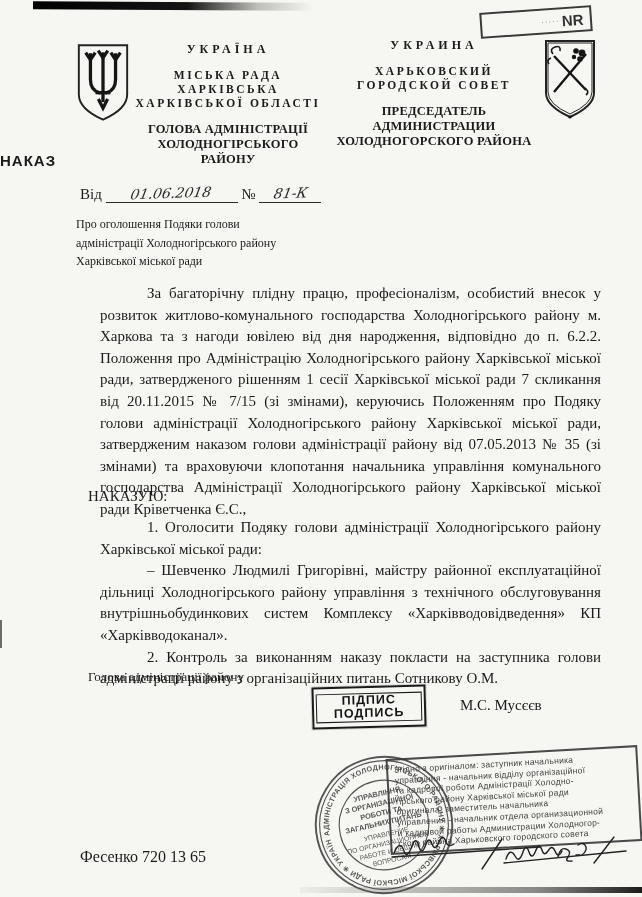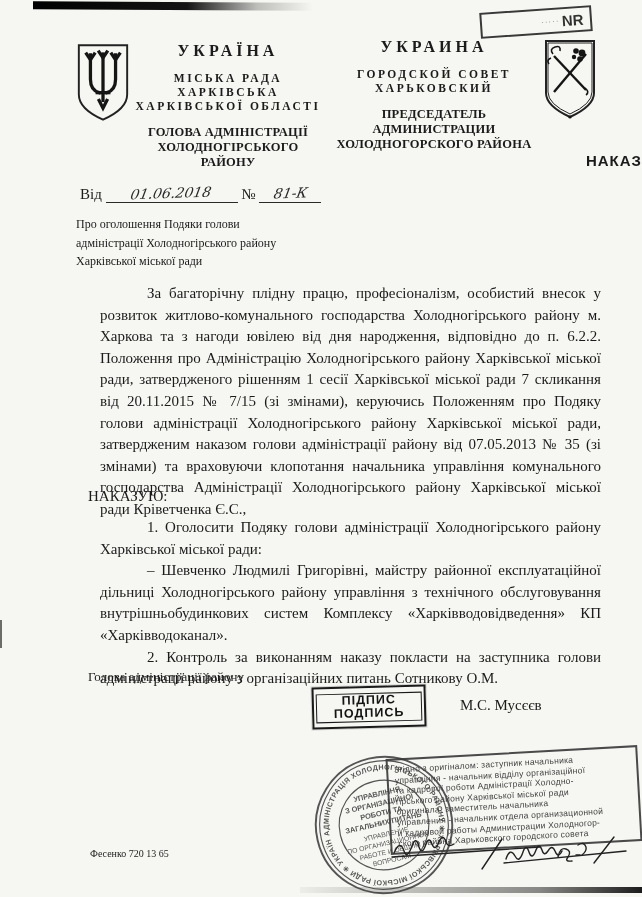--- a/index.html
+++ b/index.html
@@ -44,33 +44,33 @@
     transform:scaleX(-1);display:inline-block;color:#161616;
   }
   
   .emblem{position:absolute;}
   .emblem-left{left:74px;top:42px;}
   .emblem-right{left:541px;top:38px;}
   .hdr-col{position:absolute;text-align:center;}
   .hdr-left{left:133px;top:42px;width:190px;}
   .hdr-right{left:330px;top:38px;width:208px;text-align:center;}
   .hdr-country{
-    font-weight:bold;font-size:16px;letter-spacing:4px;margin-bottom:11px;
+    font-weight:bold;font-size:12px;letter-spacing:4px;margin-bottom:11px;
   }
   .hdr-org div{
     font-weight:bold;font-size:11.5px;letter-spacing:2.5px;line-height:14px;
   }
   .hdr-title{margin-top:12px;}
   .hdr-title div{
     font-family:Liberation Serif, serif;
     font-weight:bold;font-size:12.5px;line-height:15px;letter-spacing:.2px;
   }
   
   .doc-type{
-    position:absolute;left:0;top:152px;width:642px;text-align:right;
+    position:absolute;left:0;top:152px;width:642px;text-align:left;
     font-family:"Liberation Sans",sans-serif;font-weight:bold;font-size:15px;letter-spacing:1px;
   }
   .date-line{position:absolute;left:80px;top:185px;font-size:15px;}
   .blank{display:inline-block;border-bottom:1px solid #2a2a2a;text-align:center;vertical-align:bottom;}
   .blank.date{width:132px;}
   .blank.num{width:62px;}
   .handwriting{
     font-style:italic;
     font-family:"DejaVu Serif",serif;
     font-size:14px;color:#2a2a2a;
@@ -117,21 +117,21 @@
   }
   .cert-stamp div{white-space:nowrap;}
   
   .round-stamp{
     position:absolute;left:311px;top:752px;width:146px;height:146px;
     z-index:3;opacity:.85;transform:rotate(-13deg);
   }
   
   .hand-sign{position:absolute;left:390px;top:835px;z-index:4;}
   
-  .executor{position:absolute;left:90px;top:848px;font-size:10px;}
+  .executor{position:absolute;left:80px;top:848px;font-size:16px;}
 </style>
 </head>
 <body>
 
 <div class="page">
 
   <div class="artifact-top"></div>
   <div class="artifact-left"></div>
   <div class="artifact-bottom"></div>
 
@@ -188,22 +188,22 @@
     </div>
     <div class="hdr-title">
       <div>ГОЛОВА АДМІНІСТРАЦІЇ</div>
       <div>ХОЛОДНОГІРСЬКОГО РАЙОНУ</div>
     </div>
   </div>
 
   <div class="hdr-col hdr-right">
     <div class="hdr-country">УКРАИНА</div>
     <div class="hdr-org">
+      <div>ХАРЬКОВСКИЙ</div>
       <div>ГОРОДСКОЙ СОВЕТ</div>
-      <div>ХАРЬКОВСКИЙ</div>
     </div>
     <div class="hdr-title">
       <div>ПРЕДСЕДАТЕЛЬ АДМИНИСТРАЦИИ</div>
       <div>ХОЛОДНОГОРСКОГО РАЙОНА</div>
     </div>
   </div>
 
   <div class="doc-type">НАКАЗ</div>
 
   <div class="date-line">

